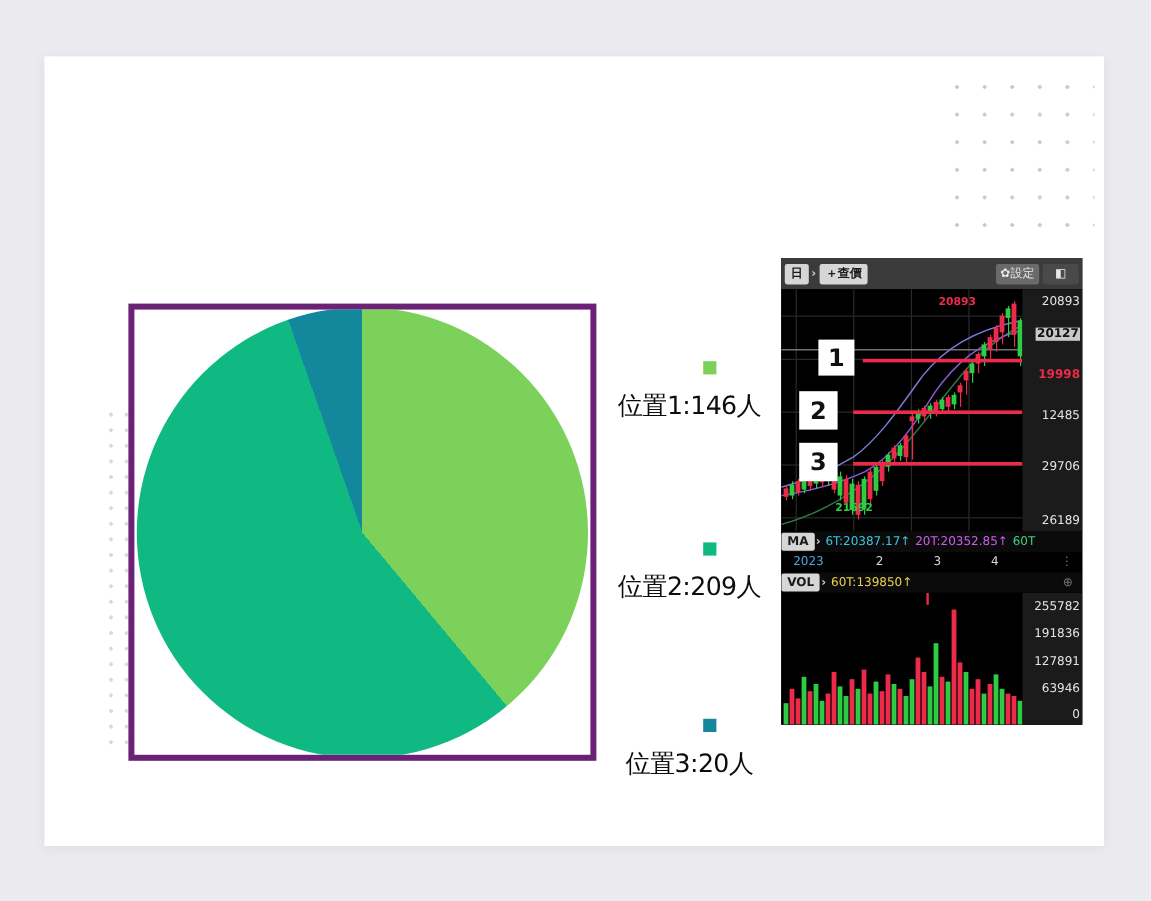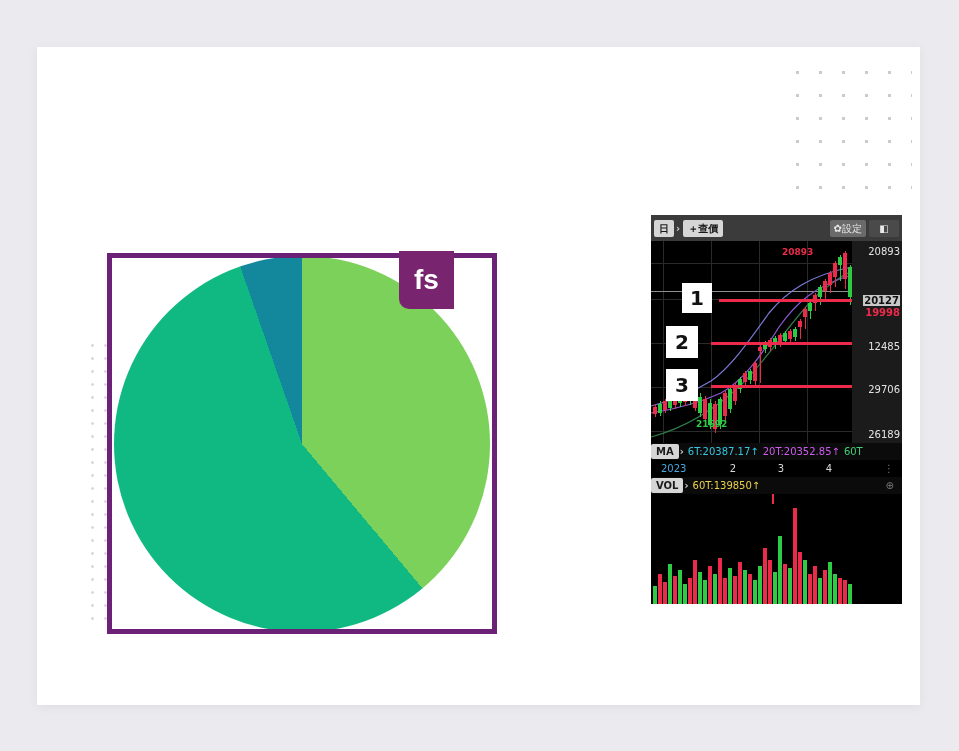--- a/index.html
+++ b/index.html
@@ -384,22 +384,35 @@
 
   <div id="dots-top-right" class="dotgrid"></div>
   <div id="dots-bottom-left" class="dotgrid"></div>
 
 
   <div id="pie-frame" style="border-color: rgb(107, 33, 117);">
     <div id="pie-wrap">
       <div id="pie" style="background: conic-gradient(rgb(123, 209, 89) 0deg, rgb(123, 209, 89) 140.16deg, rgb(16, 185, 129) 140.16deg, rgb(16, 185, 129) 340.8deg, rgb(19, 135, 155) 340.8deg, rgb(19, 135, 155) 360deg);"></div>
     </div>
   </div>
-  <div id="fs-badge" style="background: rgb(120, 36, 111);">fs</div>
-
+
+  <div id="legend">
+    <div class="legend-item" id="legend-0">
+      <span class="swatch" style="background: rgb(123, 209, 89);"></span>
+      <span class="lbl">位置1:146人</span>
+    </div>
+    <div class="legend-item" id="legend-1">
+      <span class="swatch" style="background: rgb(16, 185, 129);"></span>
+      <span class="lbl">位置2:209人</span>
+    </div>
+    <div class="legend-item" id="legend-2">
+      <span class="swatch" style="background: rgb(19, 135, 155);"></span>
+      <span class="lbl">位置3:20人</span>
+    </div>
+  </div>
 
   <div id="stock">
 
     <div id="stock-toolbar">
       <span class="tb-btn">日</span>
       <span class="tb-chev">›</span>
       <span class="tb-btn">＋查價</span>
       <span class="tb-spacer"></span>
       <span class="tb-icon-btn">✿設定</span>
       <span class="tb-icon-btn" id="tb-rotate">◧</span>
@@ -592,21 +605,21 @@
 
       <div class="numbox" id="box-1" style="left: 31px; top: 42px; width: 30px; height: 30px;">1</div>
       <div class="numbox" id="box-2" style="left: 15px; top: 85px; width: 32px; height: 32px;">2</div>
       <div class="numbox" id="box-3" style="left: 15px; top: 128px; width: 32px; height: 32px;">3</div>
 
       <div class="pricetag" id="tag-high" style="left:131px;top:6px">20893</div>
       <div class="pricetag" id="tag-low" style="left:45px;top:178px">21692</div>
 
       <div id="price-axis">
         <div class="axis-lbl" style="top:5px">20893</div>
-        <div id="tag-cur" style="top:54px">20127</div>
+        <div id="tag-cur" style="top:32px">20127</div>
         <div id="tag-cur2" style="top:66px">19998</div>
         <div class="axis-lbl" style="top:100px">12485</div>
         <div class="axis-lbl" style="top:143px">29706</div>
         <div class="axis-lbl" style="top:188px">26189</div>
       </div>
     </div>
 
     <div class="ind-row" id="ma-row">
       <span class="ind-tag">MA</span>
       <span class="ind-chev">›</span>
@@ -667,16 +680,23 @@
           <div class="volbar" style="left: 157px; height: 30px; background: rgb(236, 42, 74);"></div>
           <div class="volbar" style="left: 162px; height: 38px; background: rgb(236, 42, 74);"></div>
           <div class="volbar" style="left: 167px; height: 26px; background: rgb(46, 203, 69);"></div>
           <div class="volbar" style="left: 172px; height: 34px; background: rgb(236, 42, 74);"></div>
           <div class="volbar" style="left: 177px; height: 42px; background: rgb(46, 203, 69);"></div>
           <div class="volbar" style="left: 182px; height: 30px; background: rgb(46, 203, 69);"></div>
           <div class="volbar" style="left: 187px; height: 26px; background: rgb(236, 42, 74);"></div>
           <div class="volbar" style="left: 192px; height: 24px; background: rgb(236, 42, 74);"></div>
           <div class="volbar" style="left: 197px; height: 20px; background: rgb(46, 203, 69);"></div>
         </div>
+      <div id="vol-axis">
+        <div class="axis-lbl" style="top:6px">255782</div>
+        <div class="axis-lbl" style="top:29px">191836</div>
+        <div class="axis-lbl" style="top:52px">127891</div>
+        <div class="axis-lbl" style="top:75px">63946</div>
+        <div class="axis-lbl" style="top:96px">0</div>
+      </div>
     </div>
 
   </div>
 </div>
 
 </body></html>

